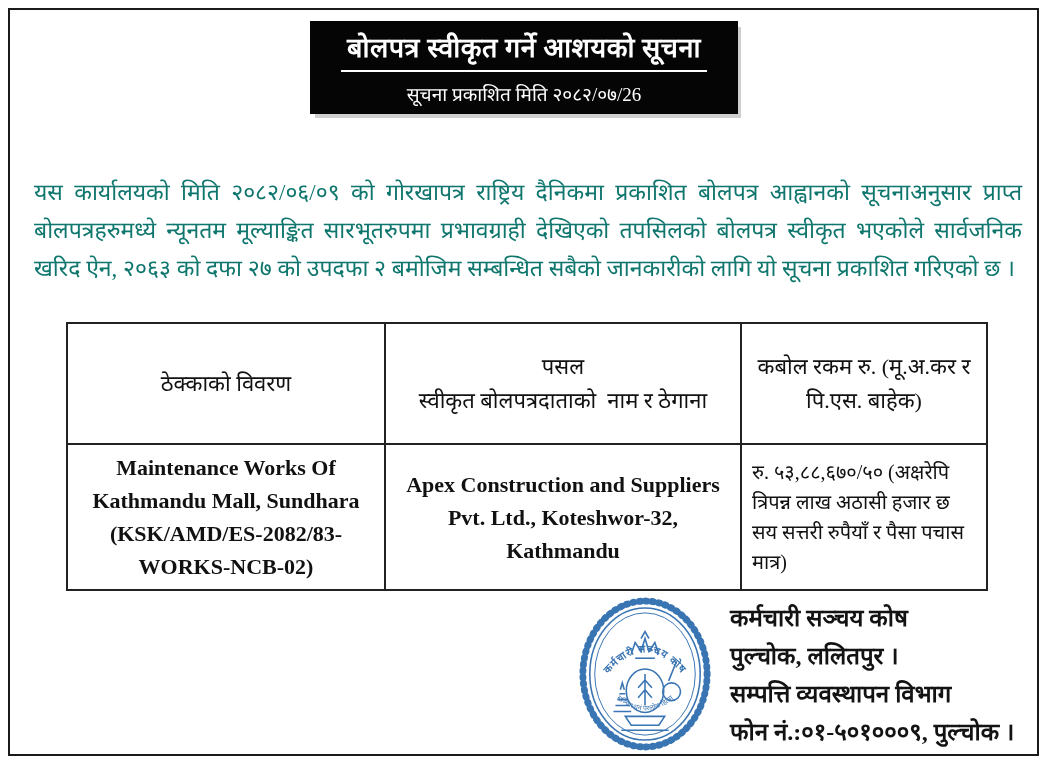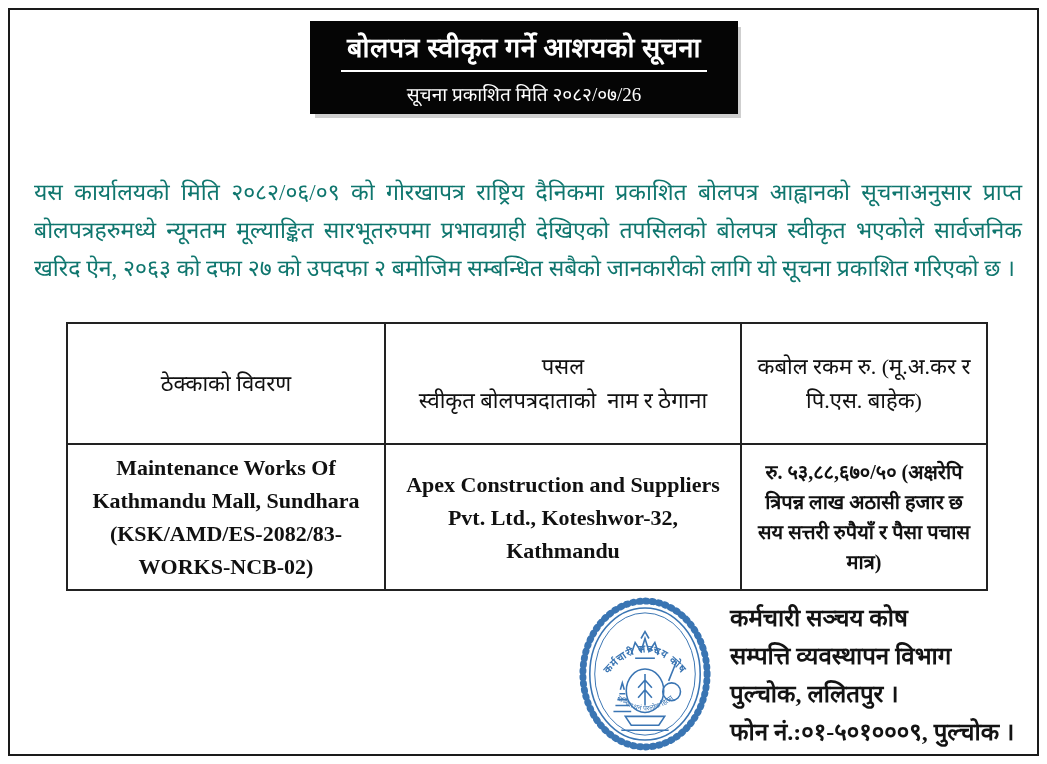--- a/index.html
+++ b/index.html
@@ -40,21 +40,21 @@
     height: 111px; font-weight: normal; font-size: 22px; text-align: center;
     padding: 4px 10px; line-height: 34px;
   }
   .award-table td { height: 129px; padding: 6px 10px; }
   .col-contract { width: 318px; }
   .col-bidder   { width: 356px; }
   .col-amount   { width: 246px; }
   .cell-en {
     font-weight: bold; font-size: 22px; text-align: center; line-height: 33px;
   }
-  .cell-amount { font-size: 20px; text-align: center; line-height: 30px; padding-left: 12px; font-weight: bold; }
+  .cell-amount { font-size: 20px; text-align: left; line-height: 30px; padding-left: 12px; }
   .th-line2 { white-space: pre; margin-top: 36px; }
   
   .seal { position: absolute; left: 576px; top: 595px; width: 138px; height: 158px; }
   .org-block {
     position: absolute; left: 730px; top: 599px;
     font-size: 24px; font-weight: bold; line-height: 38px; color: #131313;
     white-space: nowrap;
   }
 </style>
 </head>
@@ -120,16 +120,16 @@
   <text font-size="10.5" font-weight="bold" fill="#3a75b3" letter-spacing="1" font-family="Liberation Serif, serif">
     <textPath href="#arcTop" startOffset="50%" text-anchor="middle">कर्मचारी सञ्चय कोष</textPath>
   </text>
   <text font-size="7" fill="#3a75b3" font-family="Liberation Serif, serif">
     <textPath href="#arcBot" startOffset="50%" text-anchor="middle">सञ्चित धनं परलोक हितम्</textPath>
   </text>
 </svg>
 
 <div class="org-block">
   <div>कर्मचारी सञ्चय कोष</div>
+  <div>पुल्चोक, ललितपुर ।</div>
   <div>सम्पत्ति व्यवस्थापन विभाग</div>
-  <div>पुल्चोक, ललितपुर ।</div>
   <div>फोन नं.:०१-५०१०००९, पुल्चोक ।</div>
 </div>
 
 </body></html>

